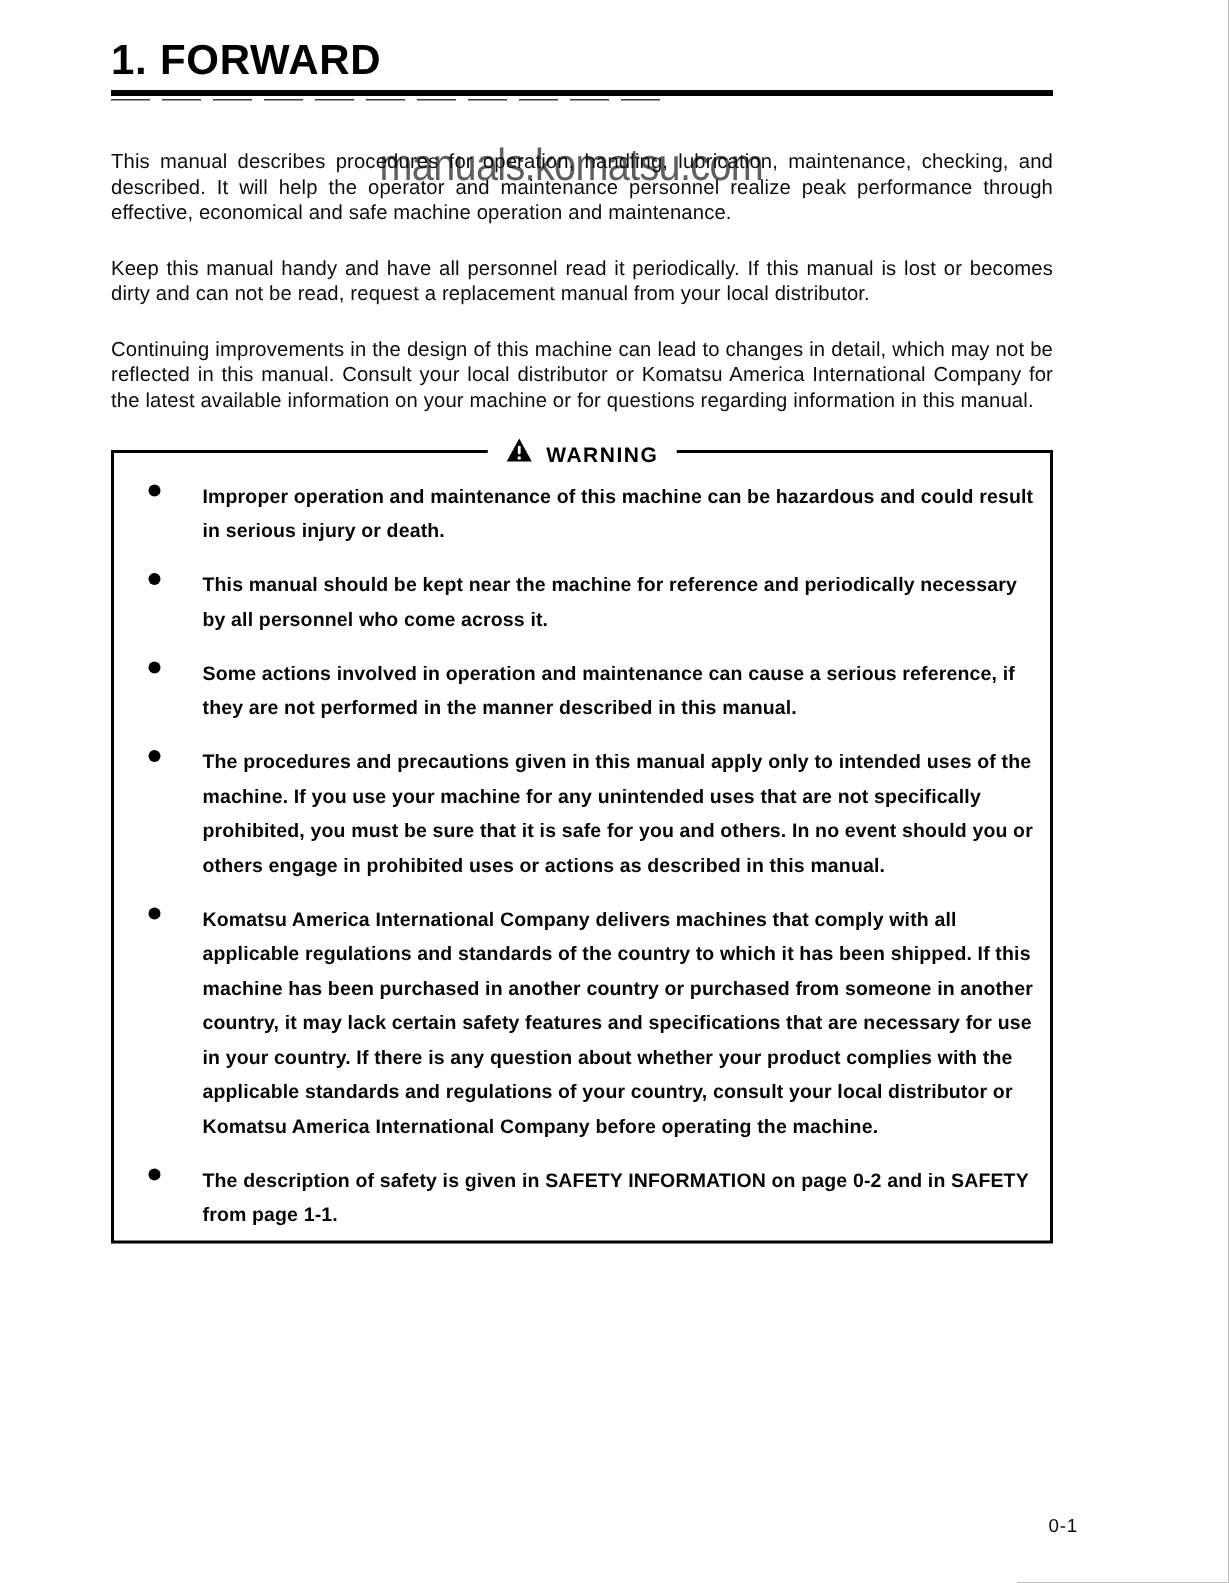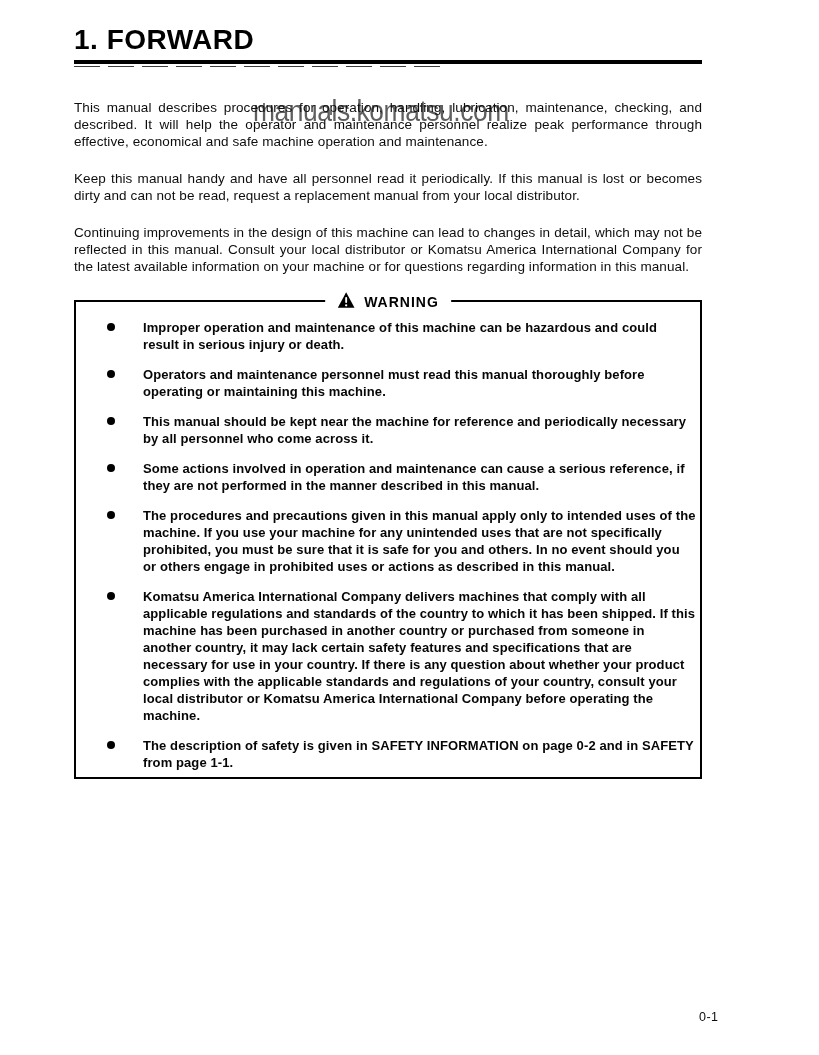--- a/index.html
+++ b/index.html
@@ -58,21 +58,21 @@
     white-space: nowrap;
     transform: scaleX(0.88);
     transform-origin: left center;
     letter-spacing: -0.5px;
     pointer-events: none;
   }
   .warning-box {
     position: relative;
     margin-top: 25px;
     border: 2px solid #000;
-    padding: 17px 4px 6px 12px;
+    padding: 17px 4px 6px 4px;
     min-height: 410px;
   }
   .warning-legend {
     position: absolute;
     top: -10px;
     left: 50%;
     transform: translateX(-50%);
     background: #ffffff;
     padding: 0 12px;
     display: flex;
@@ -100,21 +100,21 @@
     border-radius: 50%;
     background: #000;
     margin-left: 19px;
     margin-top: 4px;
   }
   .bullet-text {
     margin-left: 28px;
     width: 564px;
     font-size: 13px;
     font-weight: bold;
-    line-height: 17px;
+    line-height: 23px;
     letter-spacing: 0.1px;
     color: #060606;
   }
   .page-number {
     position: absolute;
     left: 699px;
     top: 1010px;
     font-size: 12.5px;
     color: #0d0d0d;
     letter-spacing: 0.5px;
@@ -148,24 +148,20 @@
         </span>
         <span class="warning-label">WARNING</span>
       </div>
 
       <div class="warning-item">
         <span class="bullet-dot"></span>
         <span class="bullet-text">Improper operation and maintenance of this machine can be hazardous and could result in serious injury or death.</span>
       </div>
       <div class="warning-item">
         <span class="bullet-dot"></span>
-        <span class="bullet-text">Operators and maintenance personnel must read this manual thoroughly before operating or maintaining this machine.</span>
-      </div>
-      <div class="warning-item">
-        <span class="bullet-dot"></span>
         <span class="bullet-text">This manual should be kept near the machine for reference and periodically necessary by all personnel who come across it.</span>
       </div>
       <div class="warning-item">
         <span class="bullet-dot"></span>
         <span class="bullet-text">Some actions involved in operation and maintenance can cause a serious reference, if they are not performed in the manner described in this manual.</span>
       </div>
       <div class="warning-item">
         <span class="bullet-dot"></span>
         <span class="bullet-text">The procedures and precautions given in this manual apply only to intended uses of the machine. If you use your machine for any unintended uses that are not specifically prohibited, you must be sure that it is safe for you and others. In no event should you or others engage in prohibited uses or actions as described in this manual.</span>
       </div>

